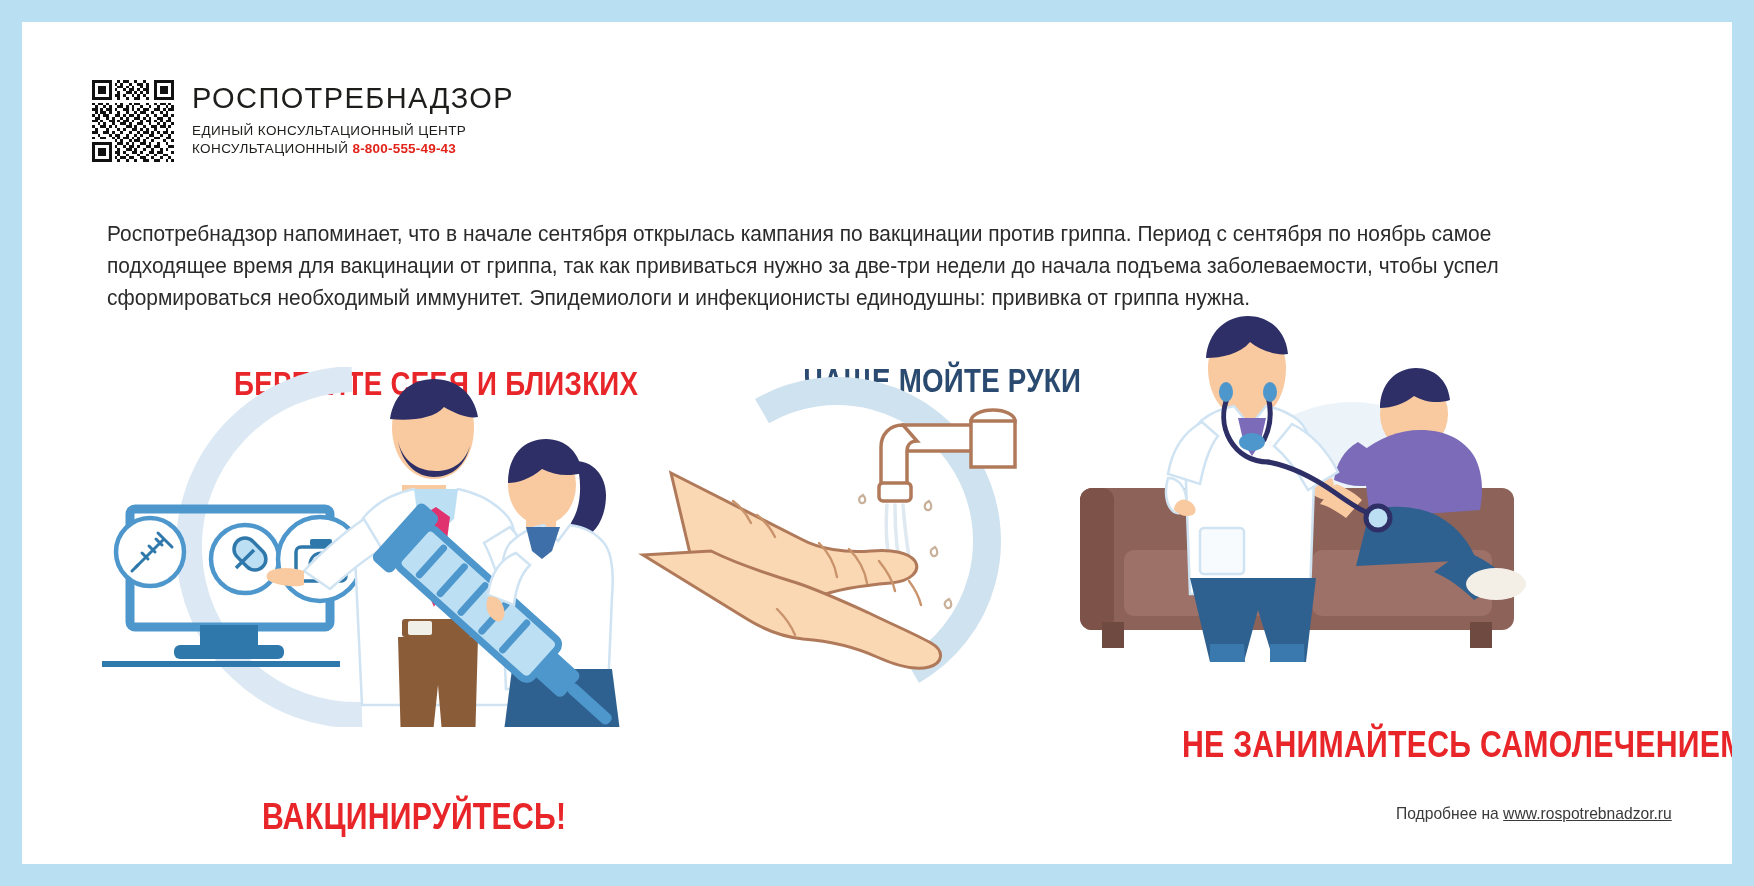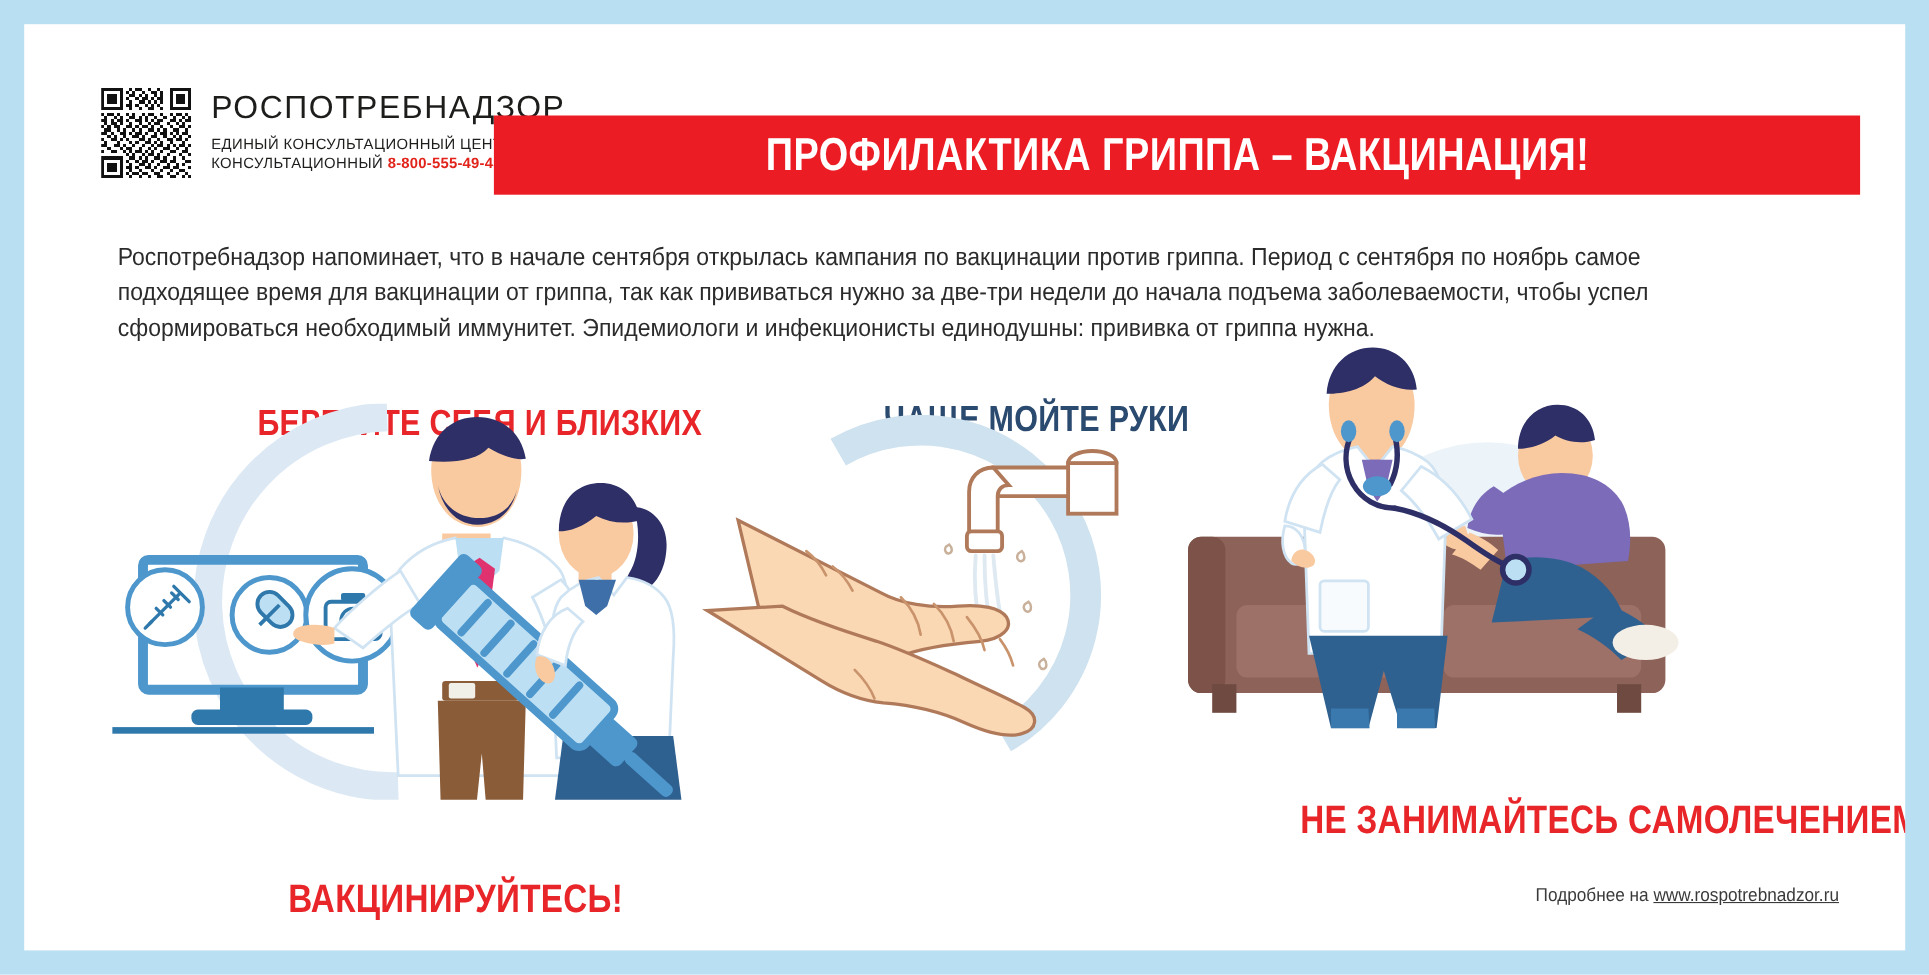--- a/index.html
+++ b/index.html
@@ -190,23 +190,20 @@
       <div class="brand-text">
         <div class="brand-name">РОСПОТРЕБНАДЗОР</div>
         <div class="brand-sub">
           <span>ЕДИНЫЙ КОНСУЛЬТАЦИОННЫЙ ЦЕНТР</span><br>
           <span>КОНСУЛЬТАЦИОННЫЙ</span>
           <span class="phone">8-800-555-49-43</span>
         </div>
       </div>
     </div>
 
-    <div class="banner">
-      <div class="banner-title">ПРОФИЛАКТИКА ГРИППА – ВАКЦИНАЦИЯ!</div>
-    </div>
   </div>
 
   <p class="intro">Роспотребнадзор напоминает, что в начале сентября открылась кампания по вакцинации против гриппа. Период с сентября по ноябрь самое подходящее время для вакцинации от гриппа, так как прививаться нужно за две-три недели до начала подъема заболеваемости, чтобы успел сформироваться необходимый иммунитет. Эпидемиологи и инфекционисты единодушны: прививка от гриппа нужна.</p>
 
   <div class="heading red" id="h-protect">БЕРЕГИТЕ СЕБЯ И БЛИЗКИХ</div>
   <div class="heading navy" id="h-wash">ЧАЩЕ МОЙТЕ РУКИ</div>
   <div class="heading red" id="h-vax">ВАКЦИНИРУЙТЕСЬ!</div>
   <div class="heading red" id="h-self">НЕ ЗАНИМАЙТЕСЬ САМОЛЕЧЕНИЕМ!</div>
 
   <svg class="scene" id="scene-vaccination" viewBox="0 0 520 360">

